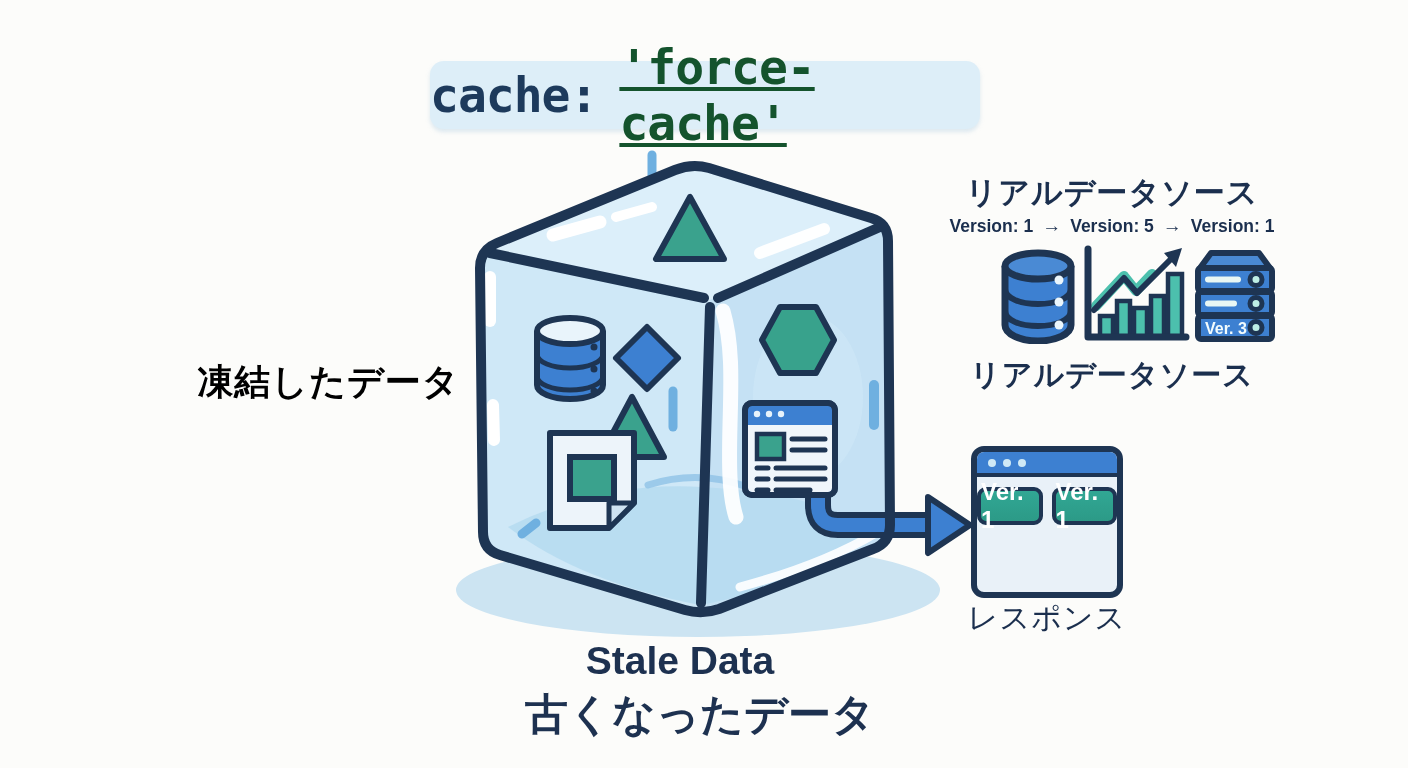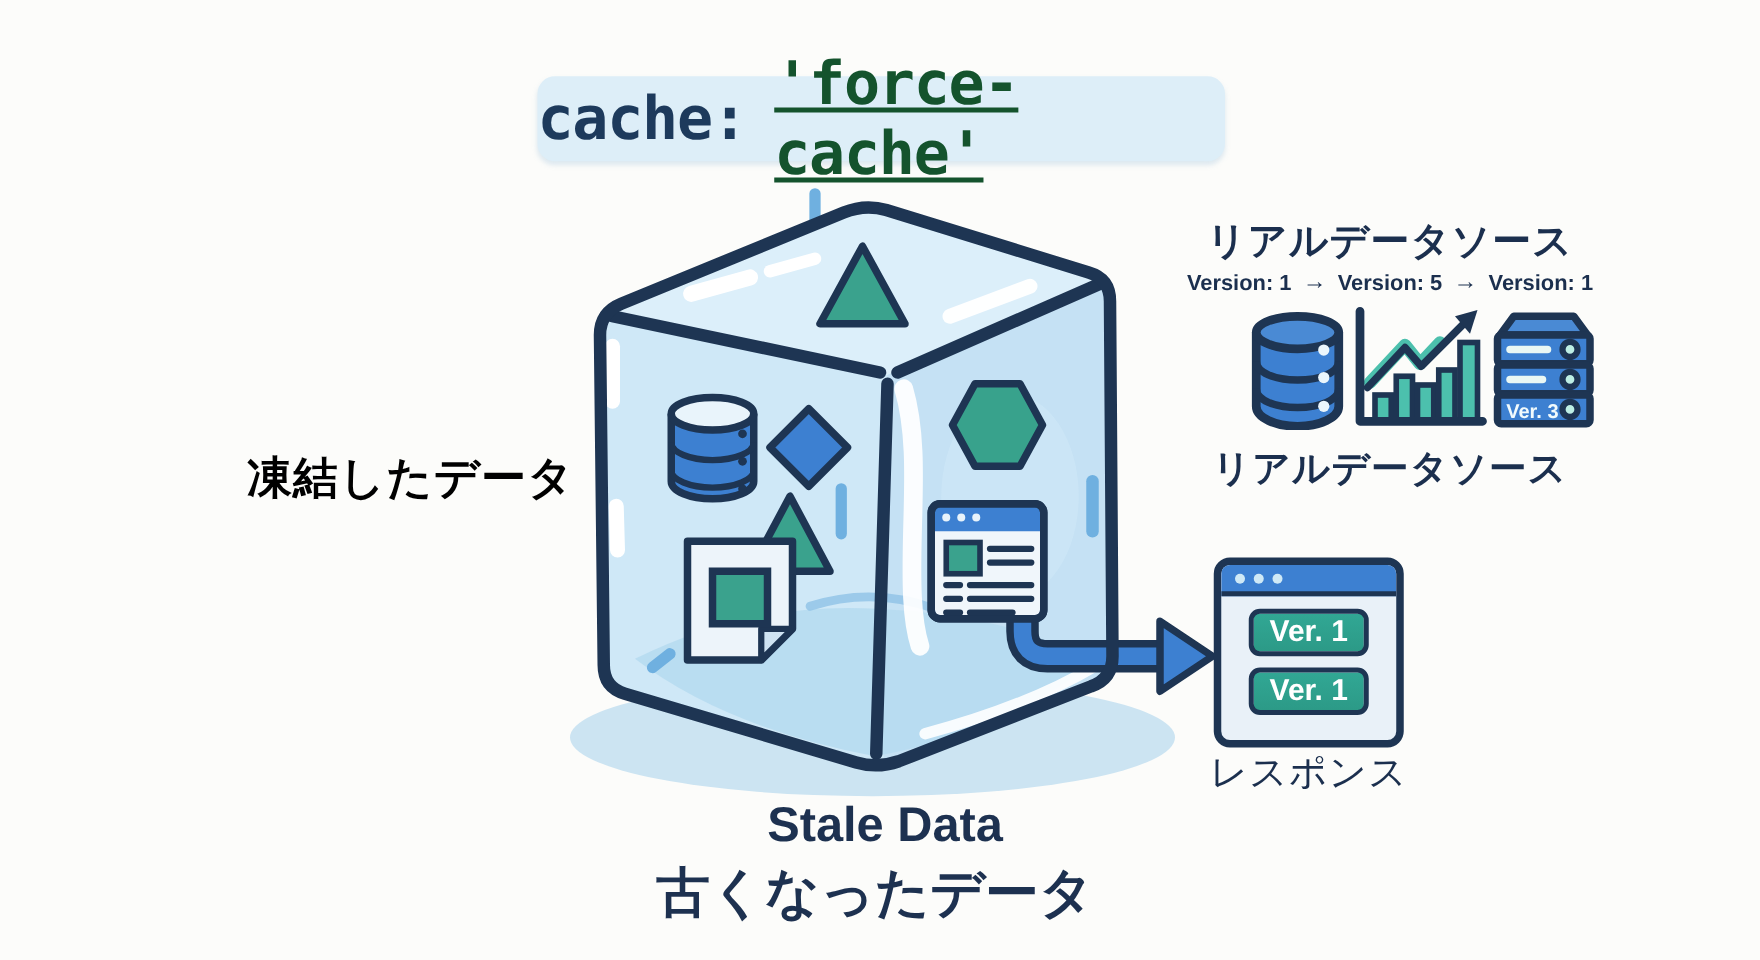--- a/index.html
+++ b/index.html
@@ -25,21 +25,21 @@
   .code-property { color:#1d3a5c; }
   .code-value   { color:#14532d; margin-left:22px;text-decoration:underline; }
 
   
   .frozen-label {
     left:196px; top:358px; width:265px;
     font-size:36px; font-weight:bold; text-align:center;
     color:#000000; letter-spacing:1px;
   }
   .caption-en {
-    left:428px; top:639px; width:560px;
+    left:400px; top:639px; width:560px;
     font-size:39px; font-weight:bold; text-align:center; color:#1d3150;
   }
   .caption-ja {
     left:420px; top:686px; width:560px;
     font-size:43px; font-weight:bold; text-align:center; color:#1d3150;
   }
 
   
   .datasource { left:938px; top:172px; width:348px; }
   .ds-title {
@@ -65,21 +65,21 @@
     left:971px; top:446px; width:152px; height:152px;
     background:#e9f1f8; border:6px solid #1e3553; border-radius:13px;
     overflow:hidden;
   }
   .resp-titlebar {
     height:25px; background:#3d80d1; border-bottom:4px solid #1e3553;
     display:flex; align-items:center; gap:7px; padding-left:11px;
   }
   .win-dot { width:8px; height:8px; border-radius:50%; background:#cfe9f6; }
   .resp-badges {
-    padding-top:10px; display:flex; flex-direction:column; align-items:center; gap:9px;
+    padding-top:10px; display:flex; align-items:center; gap:9px;
   }
   .ver-badge {
     width:96px; height:38px;
     background:linear-gradient(#31a794,#2c9a87);
     border:4px solid #1e3553; border-radius:9px;
     color:#fff; font-weight:bold; font-size:24px;
     display:flex; align-items:center; justify-content:center;
   }
   .resp-caption {
     left:961px; top:598px; width:172px;

